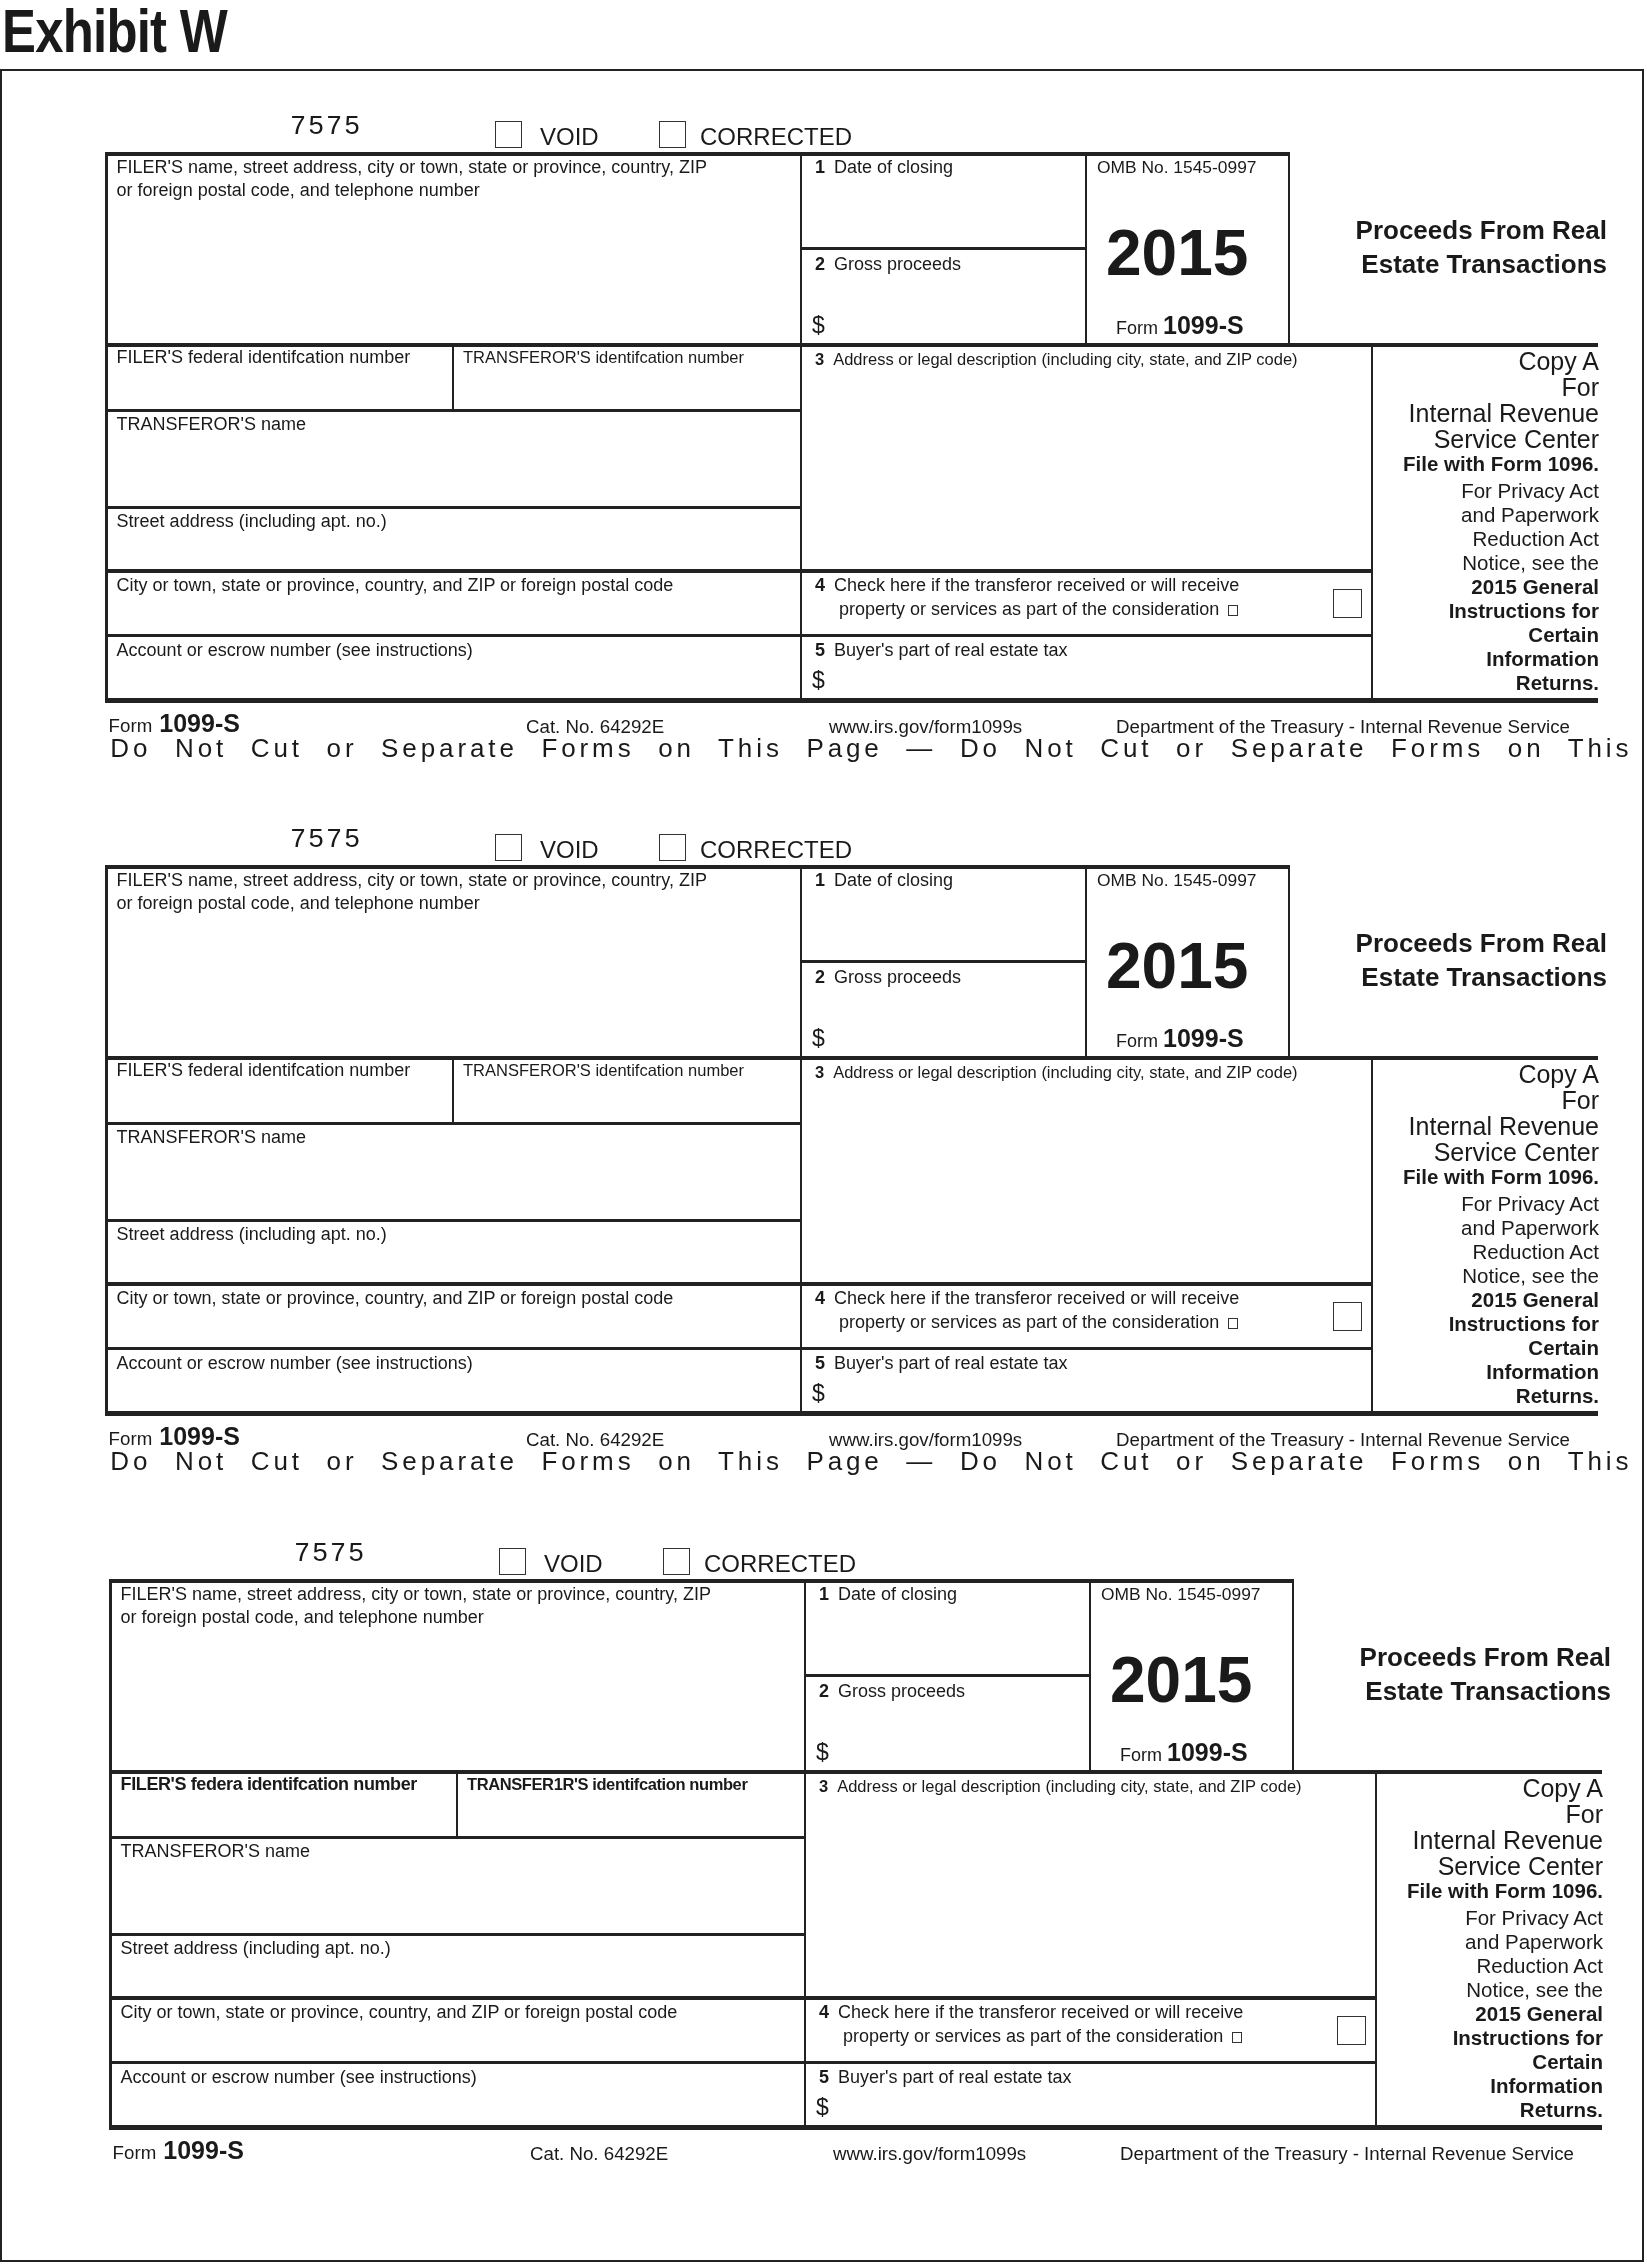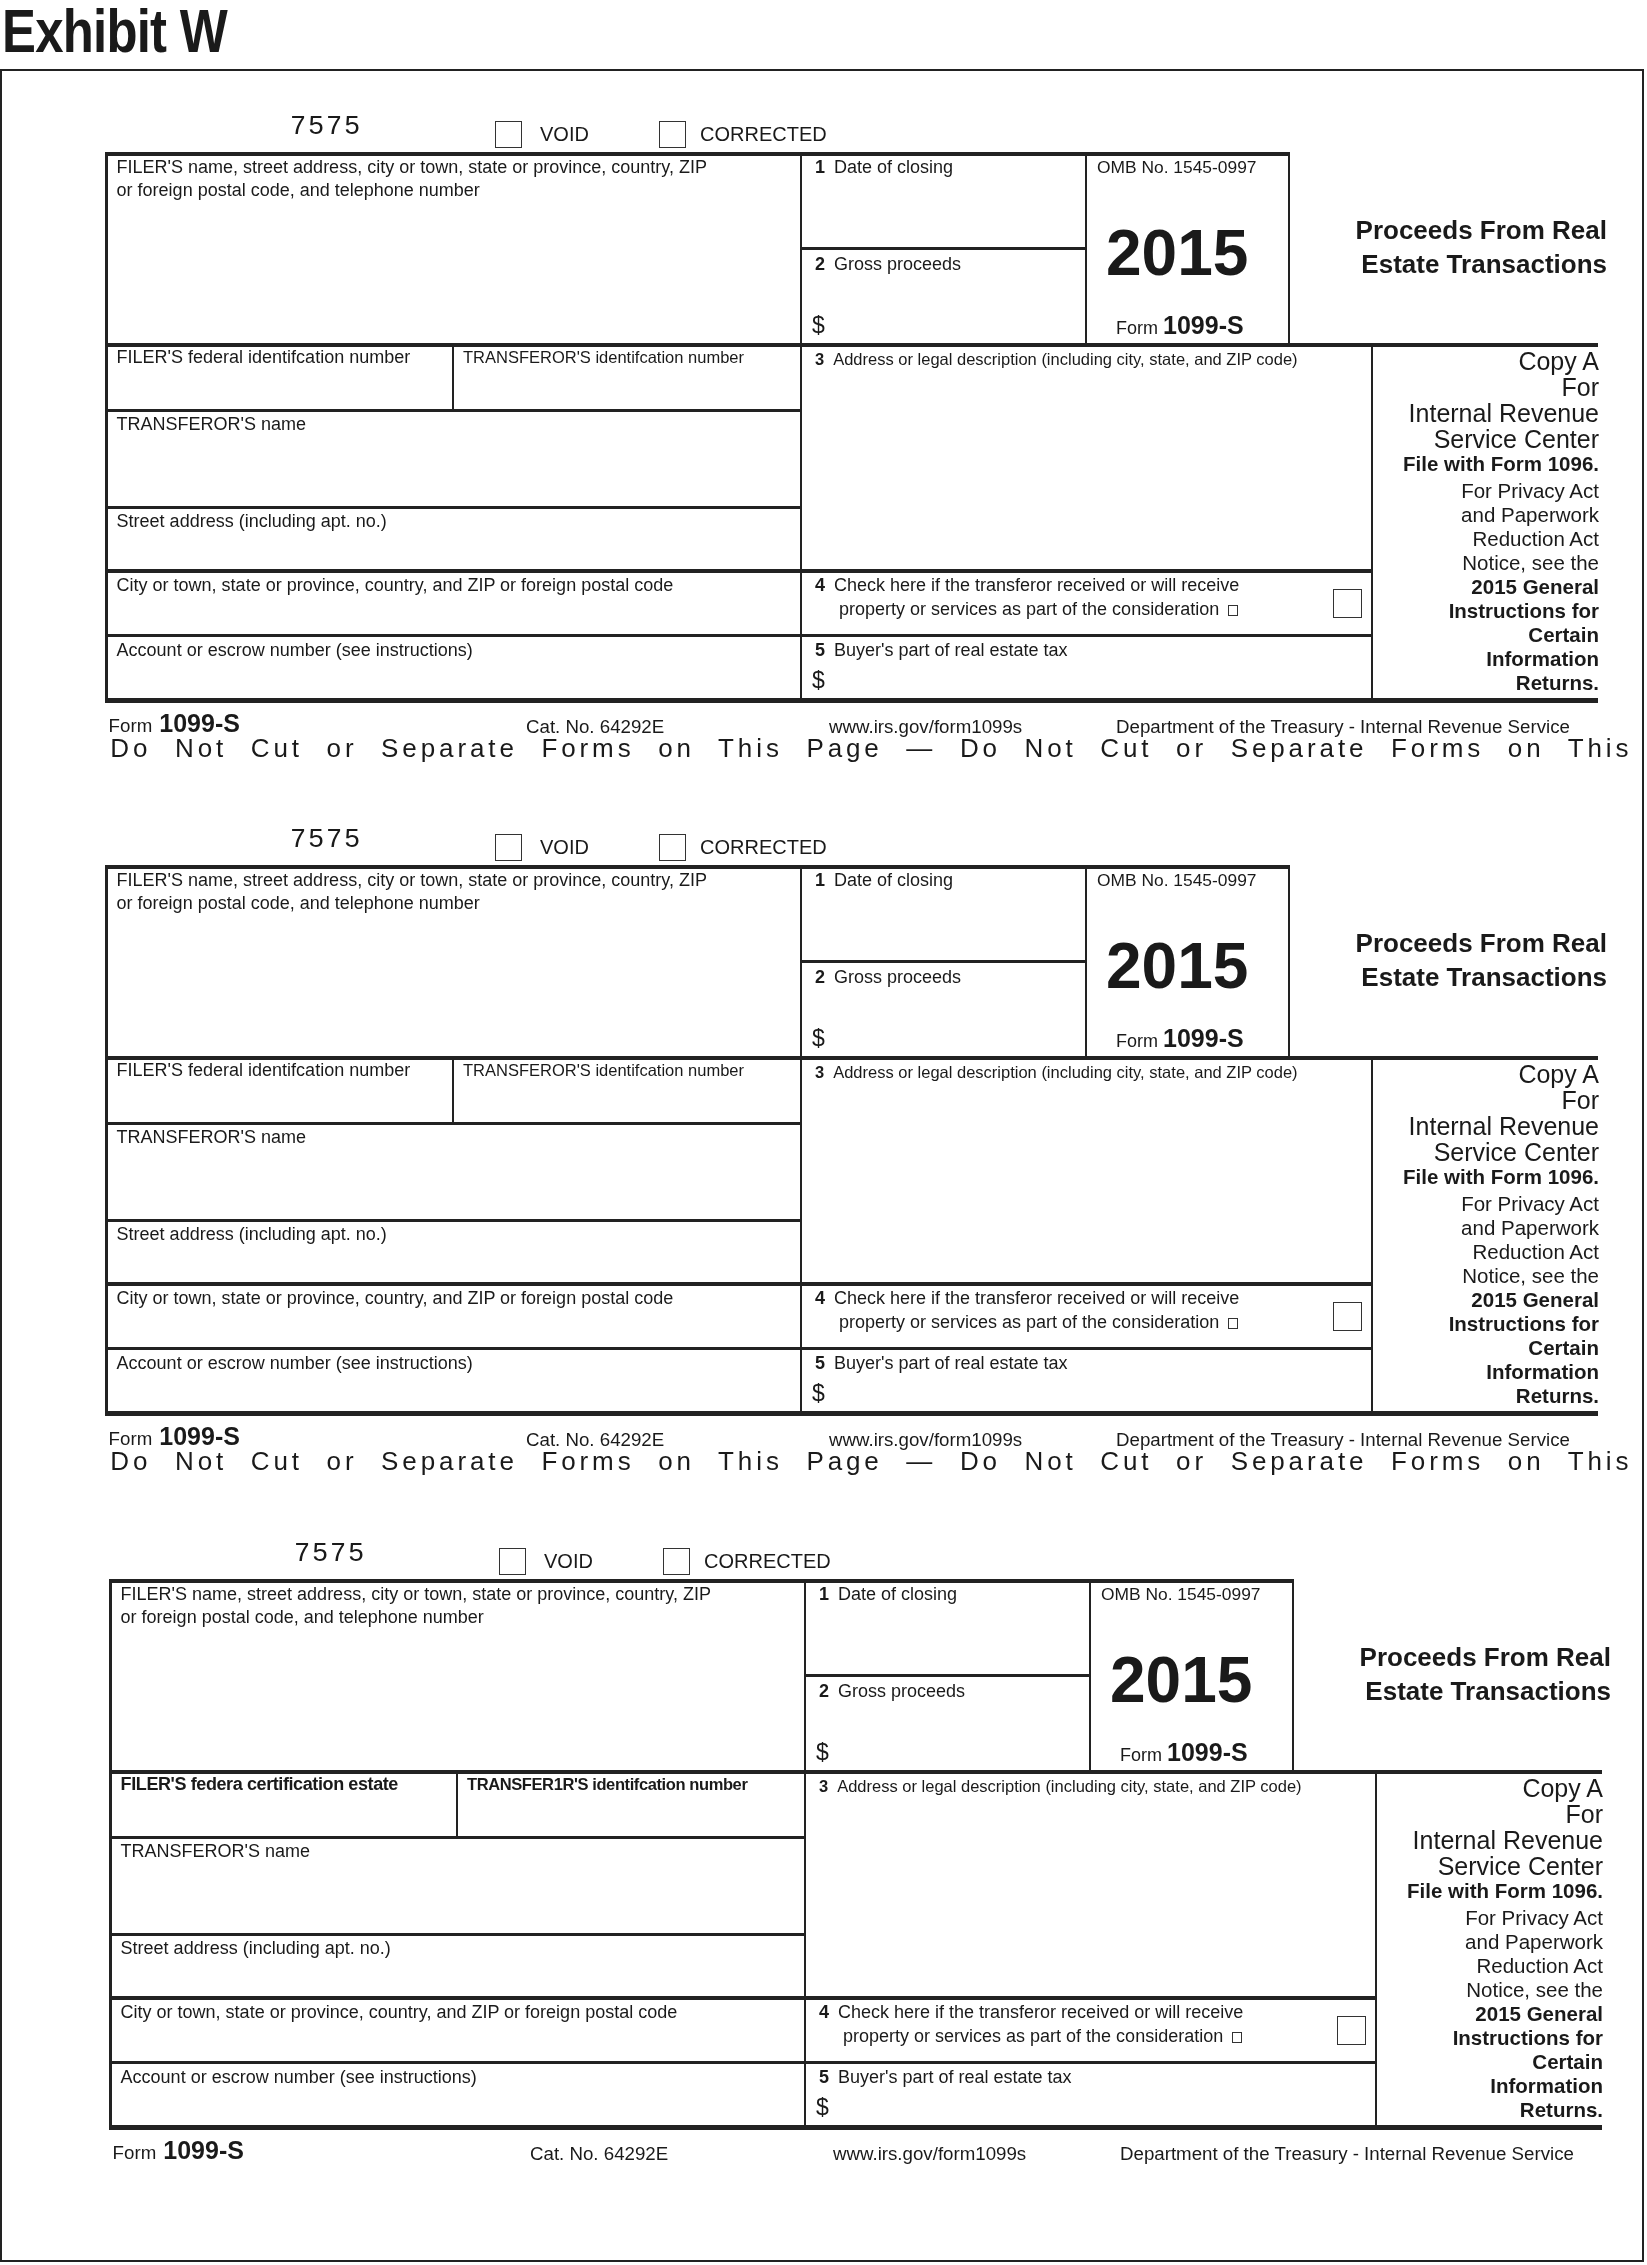--- a/index.html
+++ b/index.html
@@ -3,21 +3,21 @@
 <meta charset="utf-8">
 <style>
   html,body{margin:0;padding:0;background:#fff;}
   body{width:1648px;height:2265px;position:relative;overflow:hidden;font-family:"Liberation Sans",sans-serif;color:#1a1a1a;}
   .exhibit{position:absolute;left:1.8px;top:-5.3px;font-family:"Liberation Sans",sans-serif;font-weight:bold;font-size:62px;letter-spacing:-0.9px;transform:scaleX(0.82);transform-origin:left top;}
   .page-frame{position:absolute;left:0;top:69px;width:1644px;height:2193px;border:2.7px solid #222;box-sizing:border-box;}
   .form{position:absolute;left:105px;width:1515px;height:695px;}
   .abs{position:absolute;}
   .num7575{position:absolute;left:185px;top:-40px;font-family:Liberation Mono, monospace;font-size:27px;letter-spacing:1.8px;}
   .chk{position:absolute;width:27px;height:27px;border:1.8px solid #333;box-sizing:border-box;background:#fff;}
-  .chklabel{position:absolute;font-size:20px;}
+  .chklabel{position:absolute;font-size:24px;}
   .line{position:absolute;background:#222;}
   .lbl{position:absolute;font-size:18px;line-height:23px;white-space:nowrap;text-align:center;}
   .lbl b{font-weight:bold;margin-right:9px;}
   .year{position:absolute;font-weight:bold;font-size:64px;}
   .formno{position:absolute;font-size:18px;}
   .formno b{font-size:25px;font-weight:bold;}
   .title{position:absolute;font-weight:bold;font-size:26px;line-height:34px;text-align:right;}
   .copy{position:absolute;text-align:right;font-size:20.5px;line-height:24px;}
   .copy .b{font-weight:bold;}
   .copy .big{font-weight:normal;font-size:25px;line-height:26px;}
@@ -247,21 +247,21 @@
 
     <div class="lbl" style="left:992px;top:3.6px;font-size:17.4px;">OMB No. 1545-0997</div>
     <div class="year" style="left:1001px;top:64px;">2015</div>
     <div class="formno" style="left:1011px;top:159px;"><span>Form</span> <b>1099-S</b></div>
 
     <div class="title" style="left:1194px;top:61px;width:308px;">
         <div>Proceeds From Real</div>
         <div>Estate Transactions</div>
       </div>
 
-    <div class="lbl ids1 smudge" style="left:11.6px;top:194px;">FILER'S federa certification estate</div>
+    <div class="lbl ids1 smudge" style="left:11.6px;top:194px;">FILER'S federa identifcation number</div>
     <div class="abs" style="left:3.6px;top:219px;width:341px;height:36px;"></div>
     <div class="lbl ids2 smudge" style="left:358px;top:194px;font-size:16.5px;">TRANSFER1R'S identifcation number</div>
     <div class="abs" style="left:349px;top:219px;width:344px;height:36px;"></div>
 
     <div class="lbl" style="left:710px;top:196px;font-size:16.5px;"><b>3</b><span>Address or legal description (including city, state, and ZIP code)</span></div>
     <div class="abs" style="left:699px;top:223px;width:565px;height:192px;"></div>
 
     <div class="lbl" style="left:11.6px;top:261px;">TRANSFEROR'S name</div>
     <div class="abs" style="left:3.6px;top:285px;width:690px;height:67px;"></div>
     <div class="lbl" style="left:11.6px;top:358px;">Street address (including apt. no.)</div>

